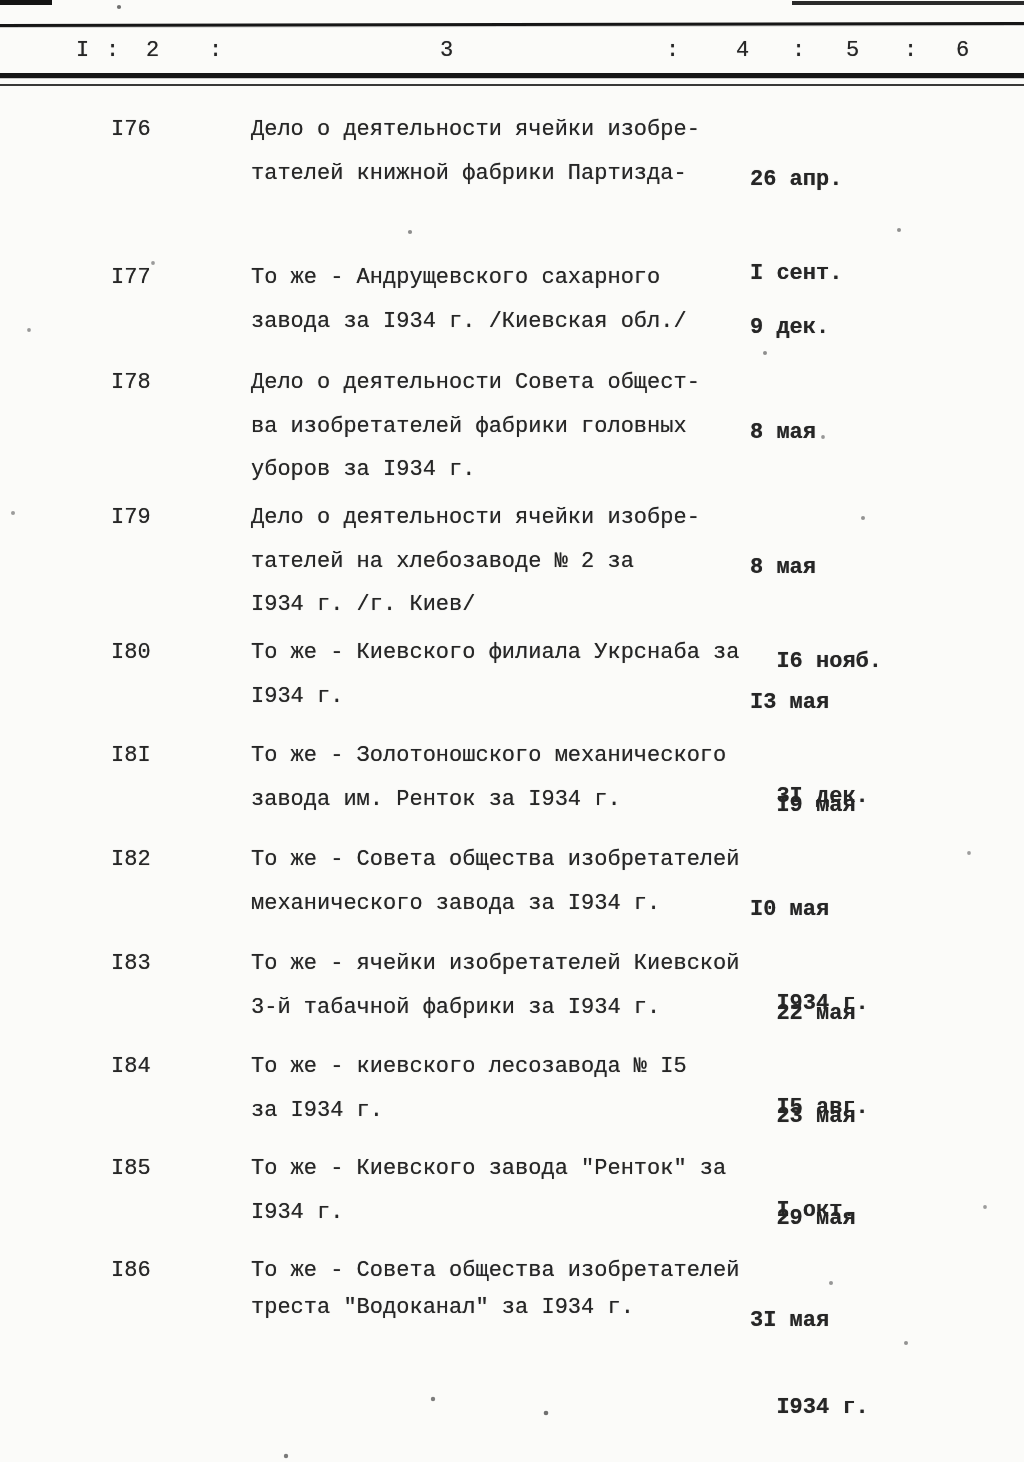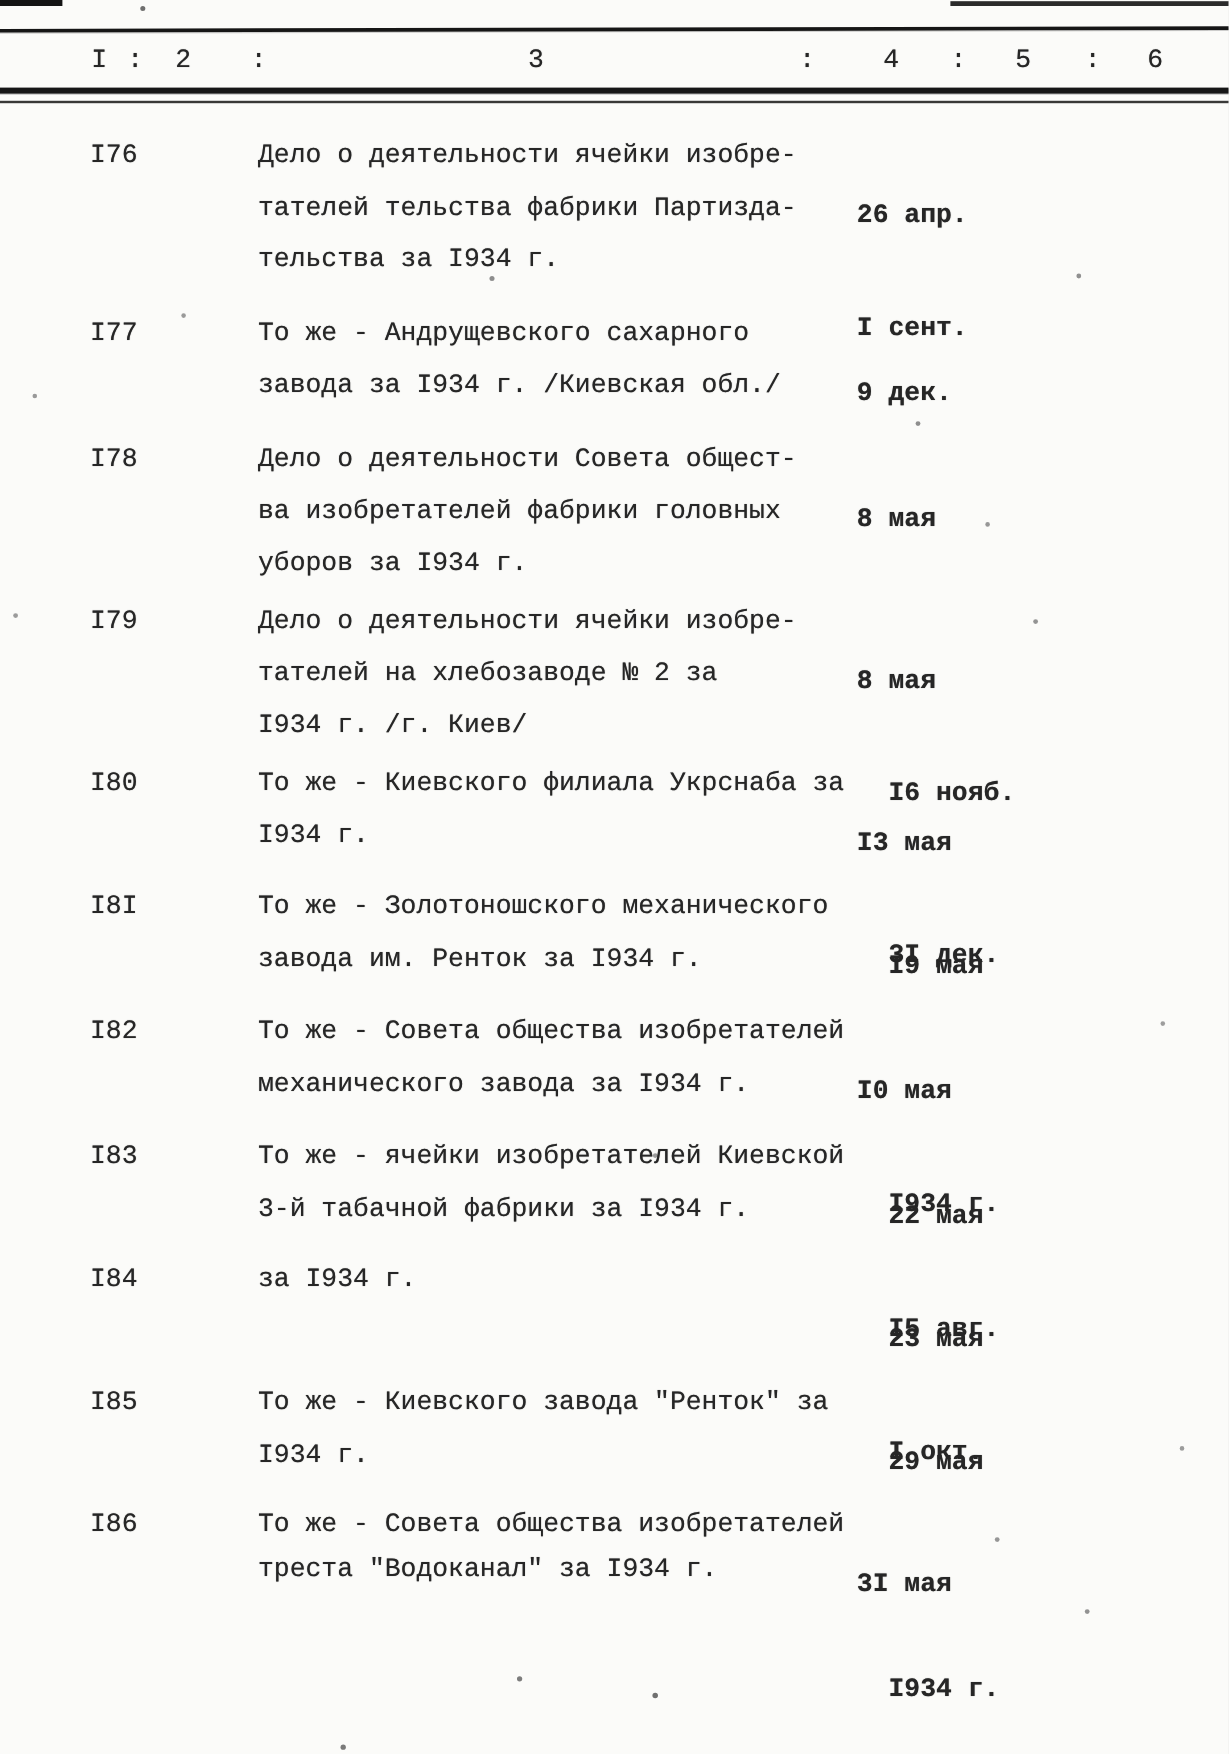--- a/index.html
+++ b/index.html
@@ -20,21 +20,21 @@
   .rule.mid-thin{top:84px;height:2px;opacity:0.85;}
   
   .artifact{position:absolute;background:#141414;}
   .artifact.tl{left:0;top:0;width:52px;height:5px;}
   .artifact.tr{left:792px;top:1px;width:232px;height:4px;opacity:0.9;}
   
   .header{position:absolute;top:38px;left:0;width:1024px;height:30px;}
   .header span{position:absolute;top:0;line-height:26px;}
   
   .row{position:absolute;left:0;width:1024px;}
-  .col{position:absolute;top:0;}
+  .col{position:absolute;top:0;margin-left:36px;}
   .col.num{left:75px;}
   .col.desc{left:215px;width:505px;}
   .col.dates{left:714px;width:300px;white-space:pre;font-weight:bold;}
   .ln{line-height:43.5px;white-space:pre;}
   .row.tight .ln{line-height:37px;}
   
   .noise{
     position:absolute;left:0;top:0;width:2px;height:2px;border-radius:50%;
     background:transparent;
     box-shadow:
@@ -84,22 +84,21 @@
 
   <div class="rule mid-thick"></div>
   <div class="rule mid-thin"></div>
 
   <main>
 
     <div class="row" style="top:108px">
       <div class="col num ln">I76</div>
       <div class="col desc">
         <div class="ln">Дело о деятельности ячейки изобре-</div>
-        <div class="ln">тателей тельства фабрики Партизда-</div>
-        <div class="ln">тельства за I934 г.</div>
+        <div class="ln">тателей книжной фабрики Партизда-</div>
       </div>
       <div class="col dates">
         <div class="ln">26 апр.</div>
         <div class="ln">I сент.</div>
       </div>
     </div>
 
     <div class="row" style="top:256px">
       <div class="col num ln">I77</div>
       <div class="col desc">
@@ -179,20 +178,21 @@
       </div>
       <div class="col dates">
         <div class="ln">  22 мая</div>
         <div class="ln">  I5 авг.</div>
       </div>
     </div>
 
     <div class="row" style="top:1045px">
       <div class="col num ln">I84</div>
       <div class="col desc">
+        <div class="ln">То же - киевского лесозавода № I5</div>
         <div class="ln">за I934 г.</div>
       </div>
       <div class="col dates">
         <div class="ln">  23 мая</div>
         <div class="ln">  I окт.</div>
       </div>
     </div>
 
     <div class="row" style="top:1147px">
       <div class="col num ln">I85</div>

